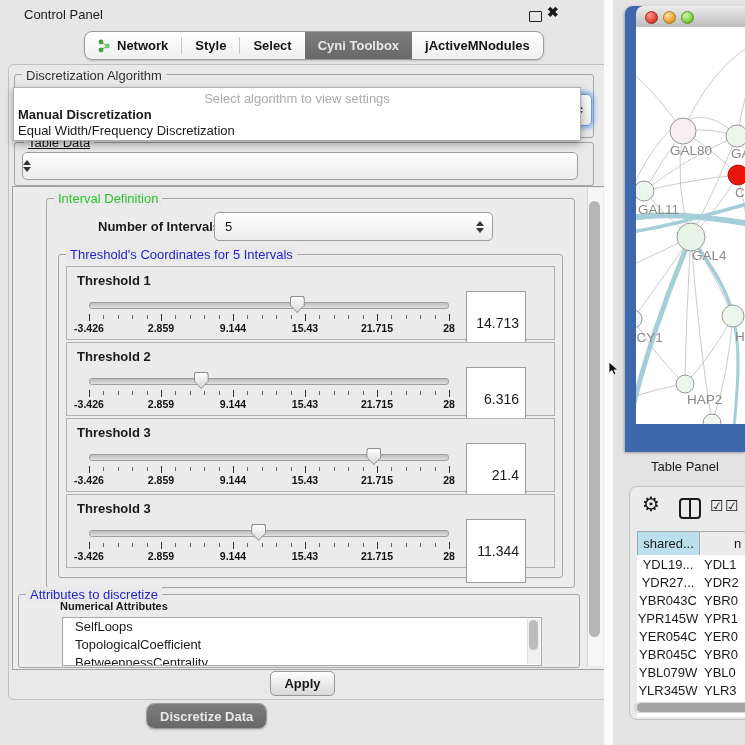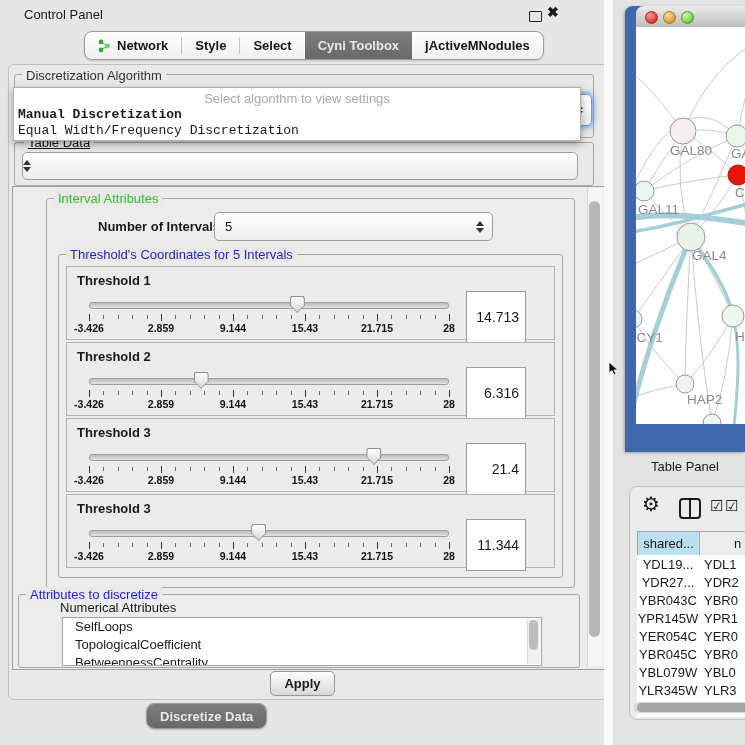--- a/index.html
+++ b/index.html
@@ -58,25 +58,25 @@
   .thumb{position:absolute;top:-3px;width:15px;height:17px;
          clip-path:polygon(8% 0,92% 0,100% 12%,100% 55%,50% 100%,0 55%,0 12%);background:#8f8f8f;}
   .thumb .thumb-in{position:absolute;inset:1px;clip-path:polygon(8% 0,92% 0,100% 12%,100% 55%,50% 100%,0 55%,0 12%);
          background:linear-gradient(#ffffff,#d6d6d6);}
   .ticks{position:absolute;left:22px;top:47px;width:360px;height:8px;}
   .tick{position:absolute;top:1px;width:1px;height:4px;background:#666;}
   .tick.major{top:0;height:7px;background:#333;}
   .tlabels{position:absolute;left:22px;top:55px;width:360px;height:12px;}
   .tklbl{position:absolute;transform:translateX(-50%);font-size:10.5px;font-weight:700;color:#111;white-space:nowrap;}
   .vfield{position:absolute;left:399px;top:24px;width:46px;height:30px;background:#fff;border:1px solid #9c9c9c;
-          font-size:14px;text-align:right;padding:10px 6px;line-height:30px;}
+          font-size:14px;text-align:right;padding:16px 6px;line-height:30px;}
 
   #attr-group{left:18px;top:594px;width:560px;height:72px;}
   #attr-label{left:26px;top:587px;}
-  #numattr-label{left:46px;top:600px;font-size:13px;font-weight:400;}
+  #numattr-label{left:46px;top:600px;font-size:11px;font-weight:700;}
   #attr-list{left:62px;top:617px;width:478px;height:47px;background:#fff;border:1px solid #a5a5a5;overflow:hidden;}
   .list-item{padding-left:12px;font-size:13px;line-height:18px;white-space:nowrap;}
   #list-sb{position:absolute;right:1px;top:1px;width:12px;height:45px;background:#f0f0f0;border-left:1px solid #ddd;}
   #list-sb-thumb{position:absolute;left:1px;top:1px;width:9px;height:30px;background:#bdbdbd;border-radius:5px;}
 
   .btn{background:linear-gradient(#fefefe,#d8d8d8);border:1px solid #979797;border-radius:5px;
        font-size:13px;font-weight:700;display:flex;align-items:center;justify-content:center;}
   #apply-btn{left:270px;top:671px;width:63px;height:23px;}
 
   
@@ -84,21 +84,21 @@
          display:flex;align-items:center;font-size:13px;}
   .ctext{flex:1;padding-left:10px;white-space:nowrap;overflow:hidden;}
   .stepper{display:flex;flex-direction:column;gap:2px;margin-right:8px;align-items:center;}
   .tri-up{width:0;height:0;border-left:4px solid transparent;border-right:4px solid transparent;border-bottom:5px solid #333;}
   .tri-down{width:0;height:0;border-left:4px solid transparent;border-right:4px solid transparent;border-top:5px solid #333;}
 
   
   #popup{left:13px;top:87px;width:566px;height:52px;background:#fff;border:1px solid #b0b0b0;
          box-shadow:0 3px 8px rgba(0,0,0,.35);z-index:50;}
   #popup-hint{position:absolute;left:0;right:0;top:3px;text-align:center;color:#aaa;font-size:13px;}
-  .popup-opt{position:absolute;left:4px;font-size:13px;white-space:nowrap;font-family:Liberation Mono, monospace;}
+  .popup-opt{position:absolute;left:4px;font-size:13px;white-space:nowrap;}
   #popup-opt0{top:19px;font-weight:700;}
   #popup-opt1{top:35px;}
 
   
   #gap-strip{left:604px;top:0;width:9px;height:745px;background:#fafafa;border-right:1px solid #d8d8d8;}
   #right-bg{left:613px;top:0;width:132px;height:745px;background:#e3e3e3;}
   #net-frame{left:625px;top:6px;width:120px;height:446px;background:#3e68ab;border-radius:8px 0 0 0;
              box-shadow:-1px 1px 3px rgba(0,0,0,.3);}
   #net-titlebar{left:636px;top:6px;width:109px;height:21px;border-radius:8px 0 0 0;
                 background:linear-gradient(#ececec,#bdbdbd);border-bottom:1px solid #8f8f8f;}
@@ -182,21 +182,21 @@
       <div class="tri-up"></div>
       <div class="tri-down"></div>
     </div>
 </div>
 
 <div class="abs" id="viewport"></div>
 <div class="abs" id="vsb-track"></div>
 <div class="abs" id="vsb-thumb"></div>
 
 <div class="abs group" id="int-group"></div>
-<span class="abs glabel green" id="int-label">Interval Attributes</span>
+<span class="abs glabel green" id="int-label">Interval Definition</span>
 <span class="abs nowrap" id="noi-label">Number of Intervals</span>
 <div class="abs combo" id="noi-combo">
   <div class="ctext">5</div>
   <div class="stepper">
       <div class="tri-up"></div>
       <div class="tri-down"></div>
     </div>
 </div>
 
 <div class="abs group" id="thr-group"></div>

